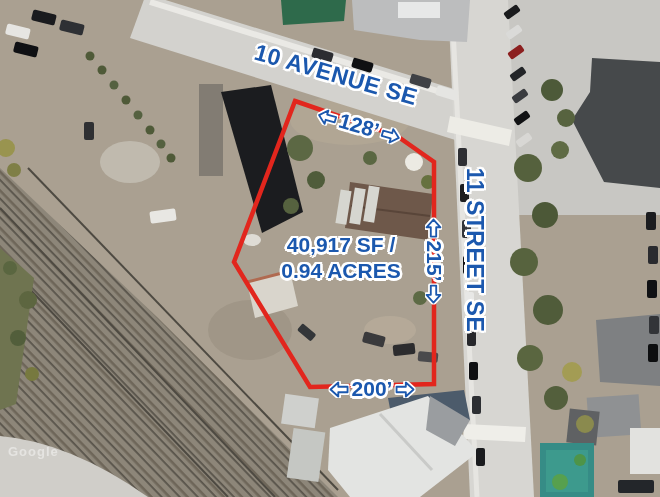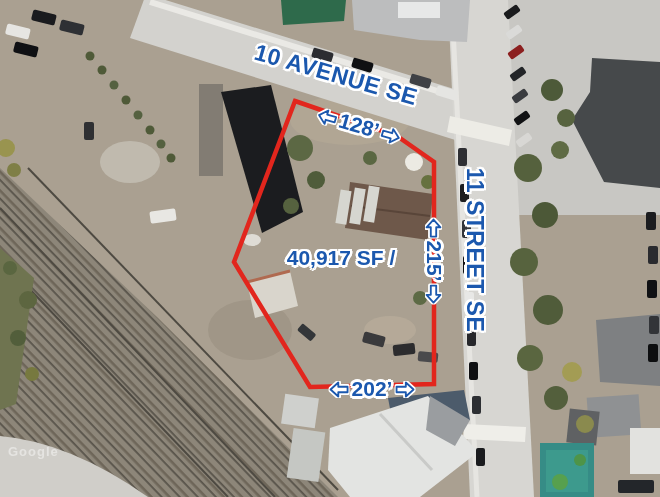--- a/index.html
+++ b/index.html
@@ -205,20 +205,21 @@
 
   <svg class="boundary" viewBox="0 0 660 497">
     <polygon points="295,101 397,136 434,162 434,384 310,387 234,262"></polygon>
   </svg>
 
   <div class="lbl halo-text ave">10 AVENUE SE</div>
   <div class="lbl halo-text st11">11 STREET SE</div>
 
   <div class="area halo-text">
     <span>40,917 SF /</span>
+    <span>0.94 ACRES</span>
   </div>
 
   <div class="dim dim-top halo-text">
     <svg class="arr" viewBox="0 0 26 22">
       <polygon class="ahalo" points="2,11 12,2 12,7.5 24,7.5 24,14.5 12,14.5 12,20"></polygon>
       <polygon class="abody" points="2,11 12,2 12,7.5 24,7.5 24,14.5 12,14.5 12,20"></polygon>
     </svg>
     <span class="halo-text">128’</span>
     <svg class="arr" viewBox="0 0 26 22">
       <polygon class="ahalo" points="24,11 14,2 14,7.5 2,7.5 2,14.5 14,14.5 14,20"></polygon>
@@ -236,21 +237,21 @@
       <polygon class="ahalo" points="24,11 14,2 14,7.5 2,7.5 2,14.5 14,14.5 14,20"></polygon>
       <polygon class="abody" points="24,11 14,2 14,7.5 2,7.5 2,14.5 14,14.5 14,20"></polygon>
     </svg>
   </div>
 
   <div class="dim dim-bottom halo-text">
     <svg class="arr" viewBox="0 0 26 22">
       <polygon class="ahalo" points="2,11 12,2 12,7.5 24,7.5 24,14.5 12,14.5 12,20"></polygon>
       <polygon class="abody" points="2,11 12,2 12,7.5 24,7.5 24,14.5 12,14.5 12,20"></polygon>
     </svg>
-    <span class="halo-text">202’</span>
+    <span class="halo-text">200’</span>
     <svg class="arr" viewBox="0 0 26 22">
       <polygon class="ahalo" points="24,11 14,2 14,7.5 2,7.5 2,14.5 14,14.5 14,20"></polygon>
       <polygon class="abody" points="24,11 14,2 14,7.5 2,7.5 2,14.5 14,14.5 14,20"></polygon>
     </svg>
   </div>
 
   <div class="watermark">Google</div>
 </div>
 
 </body></html>

